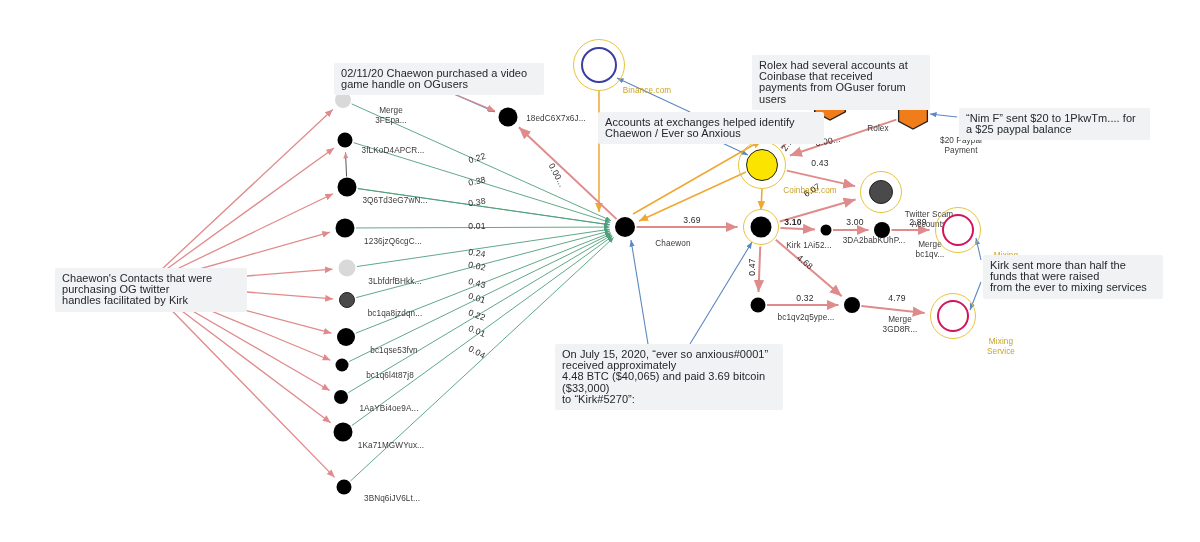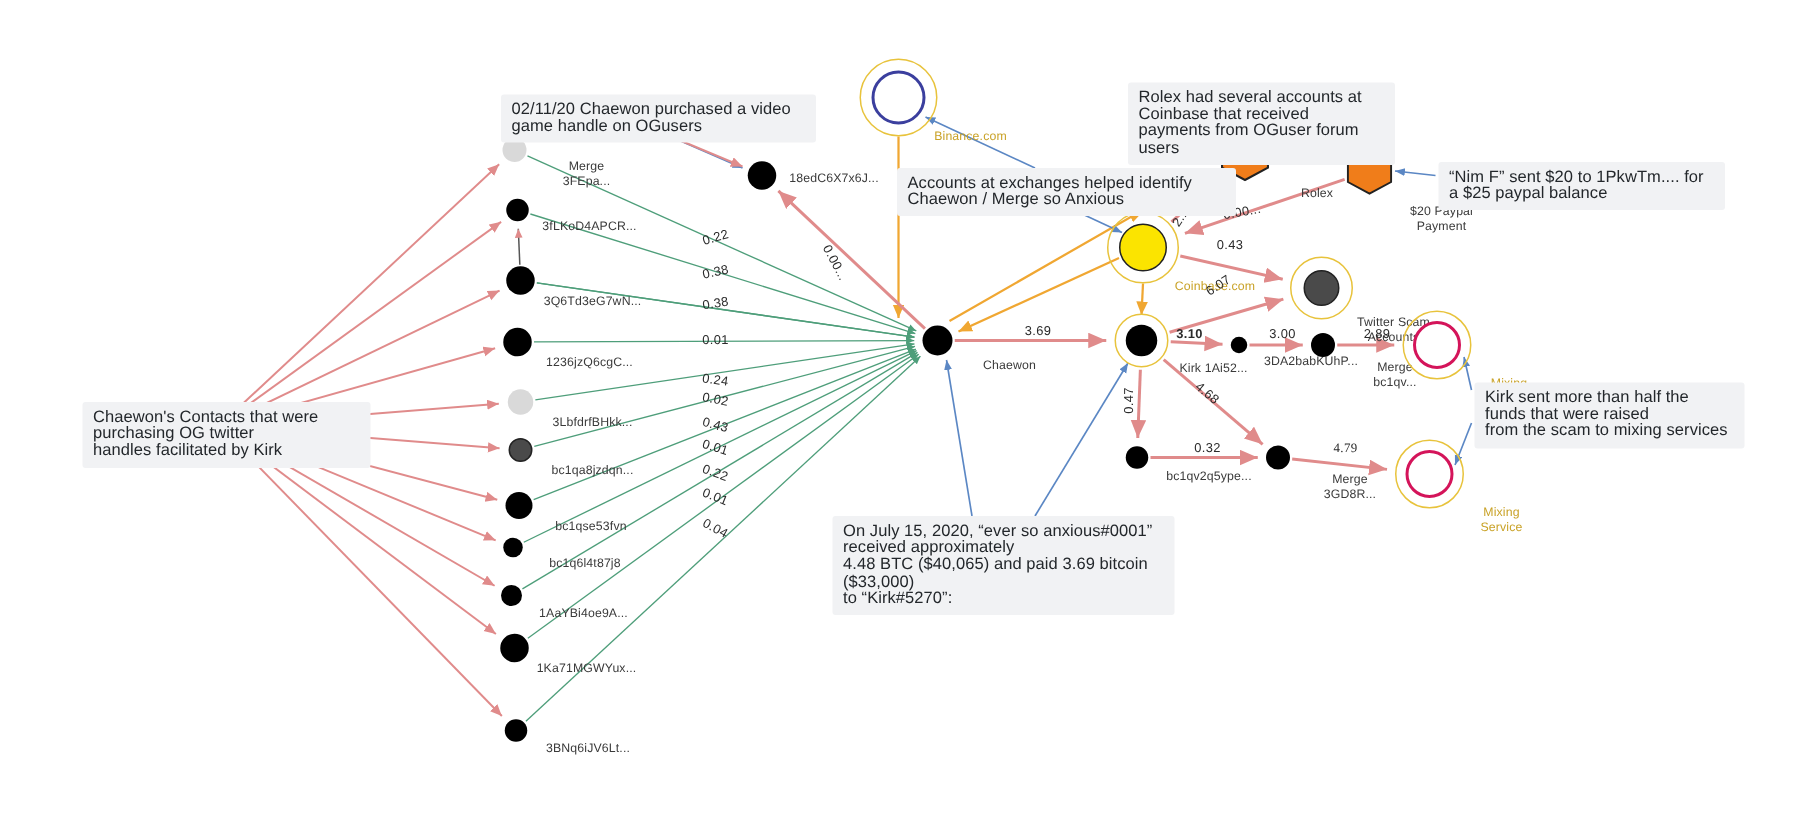--- a/index.html
+++ b/index.html
@@ -195,30 +195,30 @@
       <div class="elabel" style="left: 788px; top: 143px; transform: translate(-50%, -50%) rotate(-56deg);">2.11</div>
       <div class="elabel" style="left: 828px; top: 141px; transform: translate(-50%, -50%) rotate(-10deg);">0.00...</div>
       <div class="elabel" style="left: 820px; top: 163px; transform: translate(-50%, -50%) rotate(0deg);">0.43</div>
       <div class="elabel" style="left: 812px; top: 190px; transform: translate(-50%, -50%) rotate(-33deg);">6.07</div>
       <div class="elabel" style="left: 793px; top: 222px; transform: translate(-50%, -50%) rotate(0deg); font-weight: bold;">3.10</div>
       <div class="elabel" style="left: 855px; top: 222px; transform: translate(-50%, -50%) rotate(0deg);">3.00</div>
       <div class="elabel" style="left: 918px; top: 222px; transform: translate(-50%, -50%) rotate(0deg);">2.89</div>
       <div class="elabel" style="left: 752px; top: 267px; transform: translate(-50%, -50%) rotate(-90deg);">0.47</div>
       <div class="elabel" style="left: 805px; top: 262px; transform: translate(-50%, -50%) rotate(40deg);">4.68</div>
       <div class="elabel" style="left: 805px; top: 298px; transform: translate(-50%, -50%) rotate(0deg);">0.32</div>
-      <div class="elabel" style="left: 897px; top: 298px; transform: translate(-50%, -50%) rotate(0deg); font-family: Liberation Serif, serif;">4.79</div>
+      <div class="elabel" style="left: 897px; top: 298px; transform: translate(-50%, -50%) rotate(0deg);">4.79</div>
     </div>
   <div id="notes-layer">
       <div class="note" style="left: 334px; top: 63px; width: 196px; text-align: left;">02/11/20 Chaewon purchased a video game handle on OGusers</div>
       <div class="note" style="left: 55px; top: 268px; width: 178px; text-align: left;">Chaewon's Contacts that were purchasing OG twitter
 handles facilitated by Kirk</div>
       <div class="note" style="left: 752px; top: 55px; width: 164px; text-align: left;">Rolex had several accounts at Coinbase that received
 payments from OGuser forum users</div>
-      <div class="note" style="left: 598px; top: 112px; width: 212px; text-align: left;">Accounts at exchanges helped identify Chaewon / Merge so Anxious</div>
+      <div class="note" style="left: 598px; top: 112px; width: 212px; text-align: left;">Accounts at exchanges helped identify Chaewon / Ever so Anxious</div>
       <div class="note" style="left: 959px; top: 108px; width: 177px; text-align: left;">“Nim F” sent $20 to 1PkwTm.... for a $25 paypal balance</div>
       <div class="note" style="left: 555px; top: 344px; width: 214px; text-align: left;">On July 15, 2020, “ever so anxious#0001” received approximately
 4.48 BTC ($40,065) and paid 3.69 bitcoin ($33,000)
 to “Kirk#5270”:</div>
       <div class="note" style="left: 983px; top: 255px; width: 166px; text-align: left;">Kirk sent more than half the funds that were raised
-from the scam to mixing services</div>
+from the ever to mixing services</div>
     </div>
 
 </div>
 
 </body></html>

